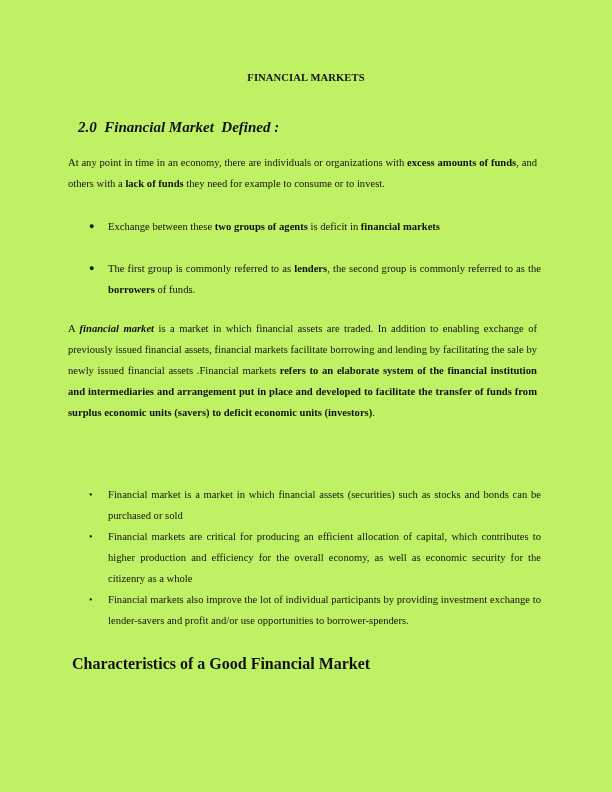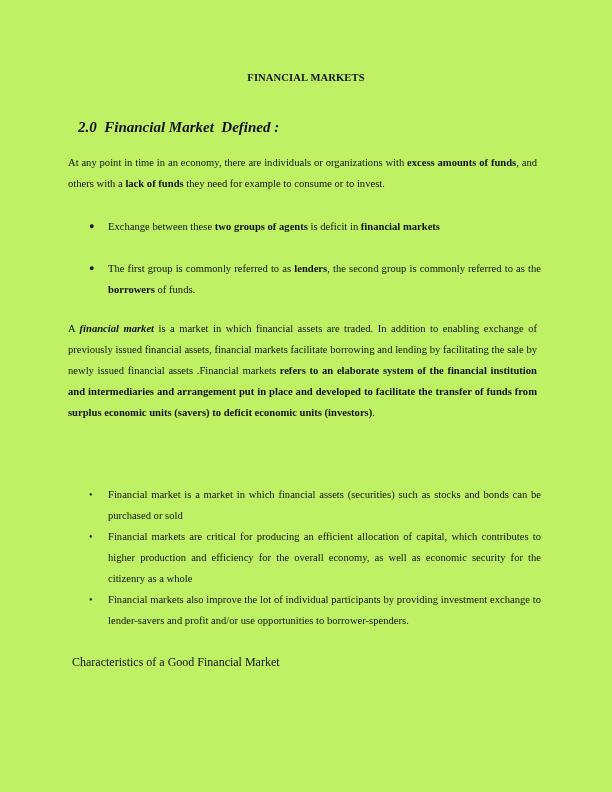--- a/index.html
+++ b/index.html
@@ -76,22 +76,22 @@
     }
     .list1 { top: 216px; }
     .list1 li.li-1 { margin-bottom: 21px; }
     .list1 .bullet { font-size: 9px; }
     .list2 { top: 484px; }
     .list2 .bullet { font-size: 10px; }
     .sub-heading {
       position: absolute;
       top: 655px;
       left: 72px;
-      font-weight: normal;
-      font-size: 12px;
+      font-weight: bold;
+      font-size: 16px;
     }
   </style>
 </head>
 <body>
 
 <div class="page">
 
   <div class="title">FINANCIAL MARKETS</div>
 
   <div class="section-heading">2.0  Financial Market  Defined :</div>

